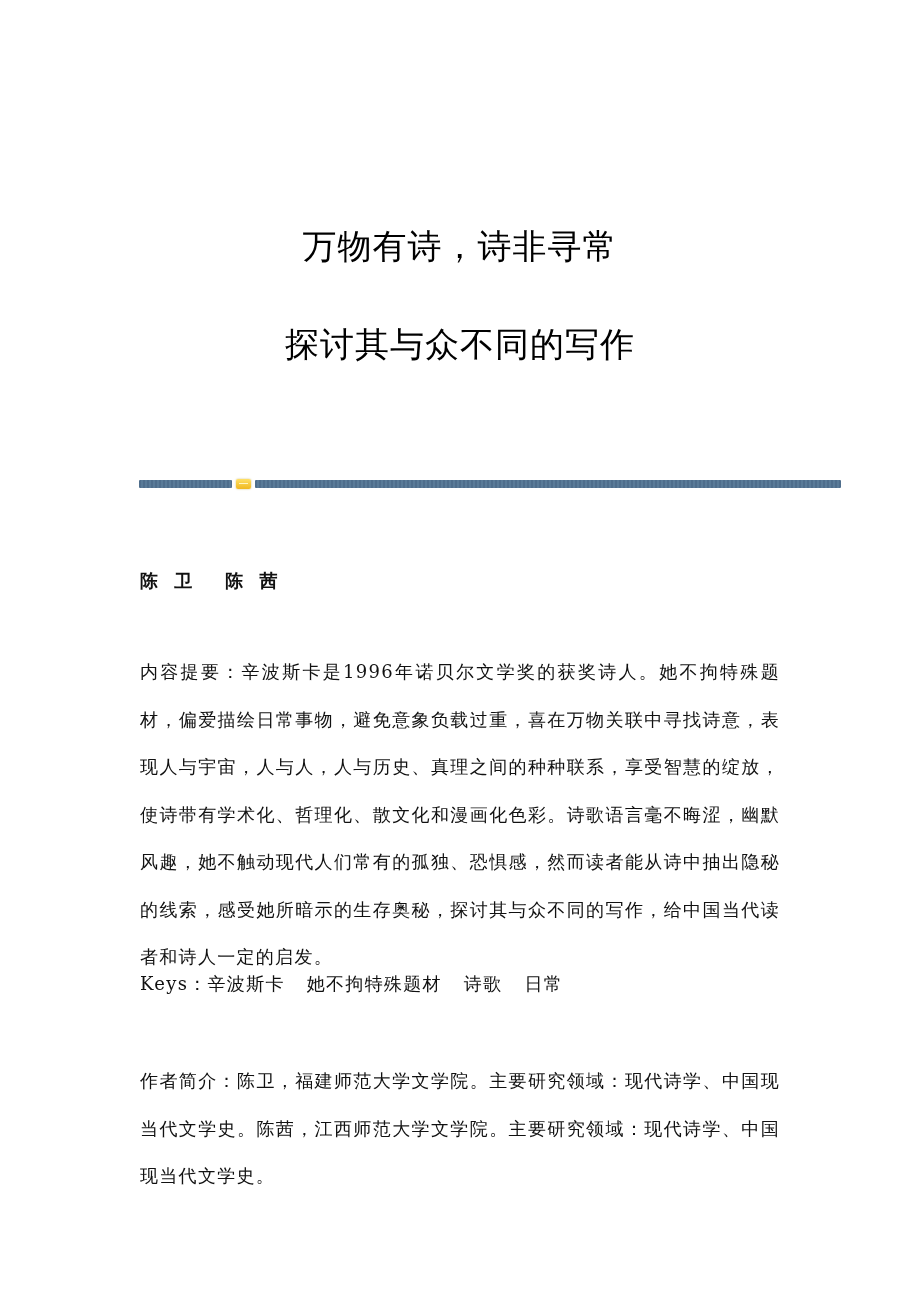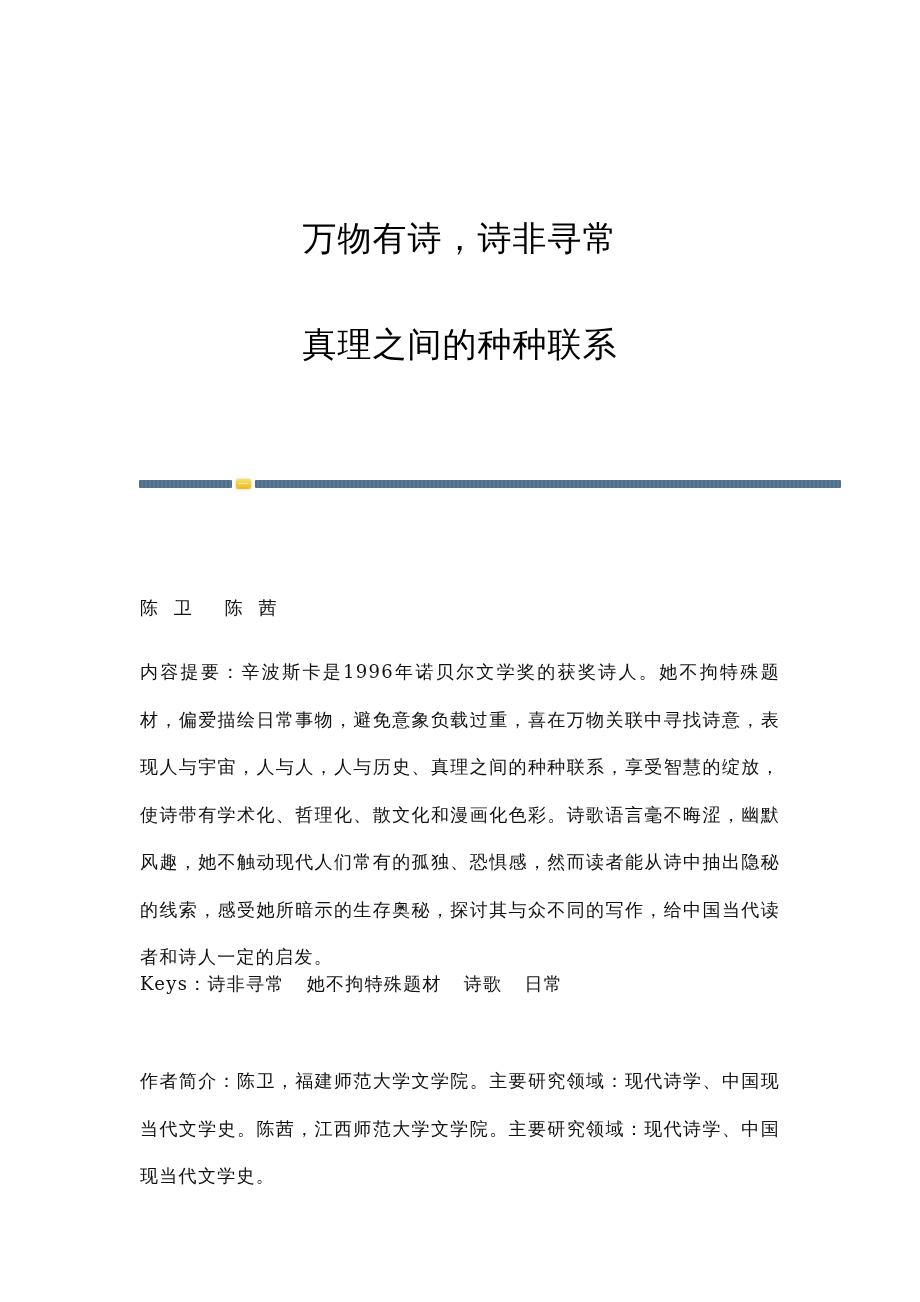--- a/index.html
+++ b/index.html
@@ -1,55 +1,55 @@
 <!DOCTYPE html>
 <html><head>
 <meta charset="utf-8">
 <style>
   html, body { margin: 0; padding: 0; background: #ffffff; }
   body { width: 920px; height: 1302px; position: relative; overflow: hidden;
          font-family: "DejaVu Serif", "Liberation Serif", serif; color: #111; }
   .title { position: absolute; left: 0; width: 920px; text-align: center;
            font-family: "DejaVu Sans", "Liberation Sans", sans-serif;
            font-size: 34px; color: #000; letter-spacing: 1px; margin: 0; font-weight: normal; }
-  .t1 { top: 216px; }
+  .t1 { top: 224px; }
   .t2 { top: 322px; }
   .divider { position: absolute; top: 479px; left: 139px; width: 702px; height: 10px; }
   .bar { position: absolute; top: 1px; height: 8px; border-radius: 1px;
          background: repeating-linear-gradient(90deg, #4f6e8c 0 2px, #5a7b98 2px 4px); }
   .bar.left { left: 0; width: 93px; }
   .bar.right { left: 116px; width: 586px; }
   .ornament { position: absolute; left: 97px; top: 0; width: 15px; height: 10px;
               background: linear-gradient(#ffe066, #f0b820); border-radius: 2px;
               box-shadow: 0 0 2px #c9b97a; }
   .ornament::after { content: ""; position: absolute; left: 3px; right: 3px; top: 4px; height: 1px; background: #fff6c4; }
   .para { position: absolute; left: 140px; width: 640px; font-size: 18px; line-height: 47.5px;
           margin: 0; letter-spacing: 1.3px; text-align: justify; text-justify: inter-character; }
-  .authors { top: 584px; letter-spacing: 5px; }
+  .authors { top: 557px; letter-spacing: 5px; font-weight: bold; }
   .authors span { margin-right: 28px; }
   .abstract { top: 648px; }
   .keys { top: 960px; }
   .keys .kw { margin-right: 22px; }
   .bio { top: 1057px; }
 </style>
 </head>
 <body>
 
 <h1 class="title t1">万物有诗，诗非寻常</h1>
-<h1 class="title t2">真理之间的种种联系</h1>
+<h1 class="title t2">探讨其与众不同的写作</h1>
 
 <div class="divider">
   <div class="bar left"></div>
   <div class="ornament"></div>
   <div class="bar right"></div>
 </div>
 
 <p class="para authors">
   <span>陈 卫</span><span>陈 茜</span>
 </p>
 
 <p class="para abstract">内容提要：辛波斯卡是1996年诺贝尔文学奖的获奖诗人。她不拘特殊题材，偏爱描绘日常事物，避免意象负载过重，喜在万物关联中寻找诗意，表现人与宇宙，人与人，人与历史、真理之间的种种联系，享受智慧的绽放，使诗带有学术化、哲理化、散文化和漫画化色彩。诗歌语言毫不晦涩，幽默风趣，她不触动现代人们常有的孤独、恐惧感，然而读者能从诗中抽出隐秘的线索，感受她所暗示的生存奥秘，探讨其与众不同的写作，给中国当代读者和诗人一定的启发。</p>
 
 <p class="para keys">
-  <span>Keys：</span><span class="kw">诗非寻常</span><span class="kw">她不拘特殊题材</span><span class="kw">诗歌</span><span class="kw">日常</span>
+  <span>Keys：</span><span class="kw">辛波斯卡</span><span class="kw">她不拘特殊题材</span><span class="kw">诗歌</span><span class="kw">日常</span>
 </p>
 
 <p class="para bio">作者简介：陈卫，福建师范大学文学院。主要研究领域：现代诗学、中国现当代文学史。陈茜，江西师范大学文学院。主要研究领域：现代诗学、中国现当代文学史。</p>
 
 </body></html>

